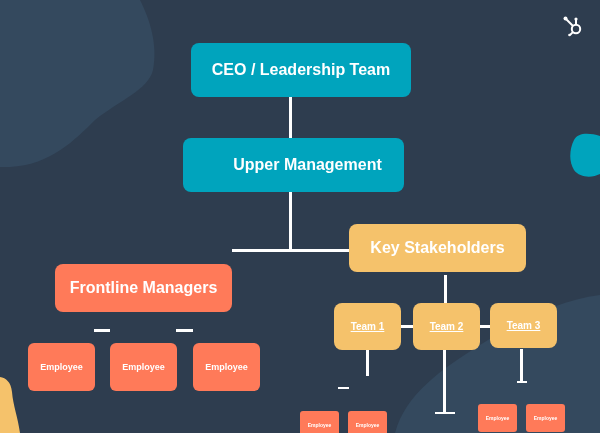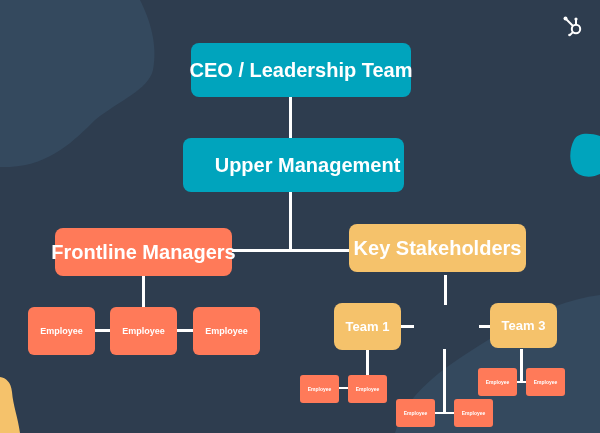--- a/index.html
+++ b/index.html
@@ -2,24 +2,24 @@
 <html><head>
 <meta charset="utf-8">
 <style>
   html,body{margin:0;padding:0;}
   body{width:600px;height:433px;overflow:hidden;background:#2e3d4f;font-family:"Liberation Sans",sans-serif;}
   #stage{position:relative;width:600px;height:433px;overflow:hidden;background:#2e3d4f;}
   .blob{position:absolute;}
   .line{position:absolute;background:#ffffff;}
   .box{position:absolute;display:flex;align-items:center;justify-content:center;color:#fff;font-weight:bold;border-radius:8px;box-sizing:border-box;text-align:center;white-space:nowrap;}
   .teal{background:#00a4bd;}
-  .coral{background:#ff7a59;}
+  .coral{background:#ff7a59;margin-top:36px;}
   .gold{background:#f5c26b;}
-  .b-lg{font-size:20px;}
-  .b-md{font-size:13px;}
+  .b-lg{font-size:16px;}
+  .b-md{font-size:10px;text-decoration:underline;}
   .b-sm{font-size:9px;border-radius:6px;}
   .b-xs{font-size:5px;border-radius:3px;}
   #logo{position:absolute;left:562px;top:15px;width:22px;height:22px;}
 </style>
 </head>
 <body>
 
 <div id="stage">
 
   <svg class="blob" style="left:0;top:0" width="600" height="433">
@@ -74,20 +74,23 @@
   <div class="box coral b-sm" style="left:193px;top:307px;width:67px;height:48px;">
     <span>Employee</span>
   </div>
 
   <div class="box gold b-lg" style="left:349px;top:224px;width:177px;height:48px;">
     <span>Key Stakeholders</span>
   </div>
   <div class="box gold b-md" style="left:334px;top:303px;width:67px;height:47px;">
     <span>Team 1</span>
   </div>
+  <div class="box gold b-md" style="left:413px;top:303px;width:67px;height:47px;">
+    <span>Team 2</span>
+  </div>
   <div class="box gold b-md" style="left:490px;top:303px;width:67px;height:45px;">
     <span>Team 3</span>
   </div>
 
   <div class="box coral b-xs" style="left:300px;top:375px;width:39px;height:28px;">
     <span>Employee</span>
   </div>
   <div class="box coral b-xs" style="left:348px;top:375px;width:39px;height:28px;">
     <span>Employee</span>
   </div>

